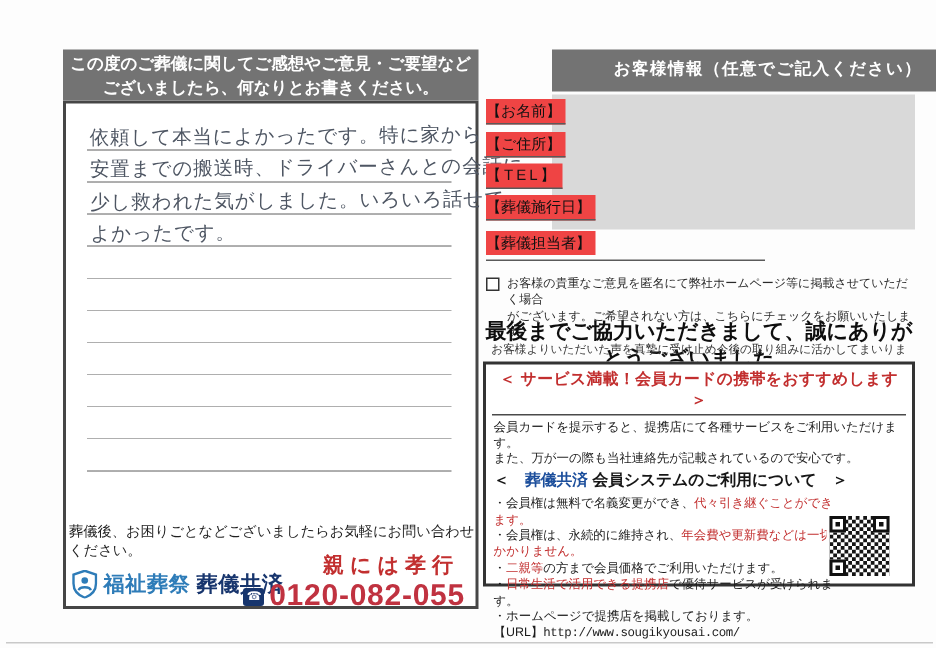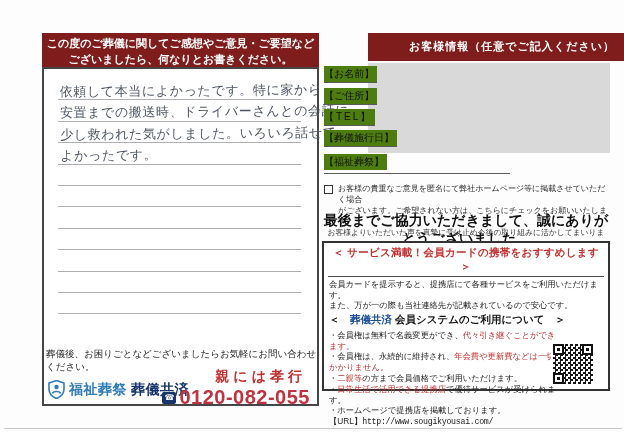--- a/index.html
+++ b/index.html
@@ -2,21 +2,21 @@
 <html><head>
 <meta charset="utf-8">
 <style>
   * { margin:0; padding:0; box-sizing:border-box; }
   html,body { background:#ffffff; }
   .page {
     position:relative; width:624px; height:432px; background:#fdfdfd;
     font-family:"Liberation Sans", sans-serif; color:#1a1a1a; overflow:hidden;
   }
   .black-header {
-    position:absolute; background:#7f1d1d; color:#ffffff; font-weight:bold;
+    position:absolute; background:#737373; color:#ffffff; font-weight:bold;
     text-align:center;
   }
   .lh { left:42px; top:33px; width:277px; height:34px; font-size:11px; line-height:1.42; padding-top:3px; }
   .rh { left:322px; top:33px; width:288px; height:28px; font-size:11px; line-height:27px; letter-spacing:1px;margin-left:46px; }
 
   
   .writing-box {
     position:absolute; left:42px; top:67px; width:277px; height:339px;
     border:2px solid #464646; background:#ffffff;
   }
@@ -41,21 +41,21 @@
   .freedial {
     width:14px; height:12px; background:#17356d; border-radius:2px; color:#fff;
     font-size:8px; line-height:12px; text-align:center;
   }
   .phone-number { font-size:20px; font-weight:600; color:#c03240; letter-spacing:0.5px; }
 
   
   .fields { position:absolute; left:322px; top:60px; width:288px; height:120px; }
   .gray-bg { position:absolute; left:46px; top:3px; width:242px; height:90px; background:#d9d9d9; }
   .frow { position:absolute; left:2px; font-size:10px; color:#111; }
-  .frow .lbl { display:inline-block; background:#4d7c0f; padding:1px 3px 1px 0; border-bottom:1.5px solid #5a5a5a; }
+  .frow .lbl { display:inline-block; background:#ef4444; padding:1px 3px 1px 0; border-bottom:1.5px solid #5a5a5a; }
   .tel .lbl { letter-spacing:2px; }
   .long-underline { position:absolute; left:2px; top:113px; width:186px; border-bottom:1.5px solid #5a5a5a; }
 
   .checkbox-block { position:absolute; left:324px; top:184px; width:286px; display:flex; gap:5px; font-size:8px; line-height:1.35; color:#2a2a2a; }
   .cbox { flex:0 0 auto; width:9px; height:9px; border:1.2px solid #333; background:#fff; margin-top:1px; }
 
   .thanks-bold { position:absolute; left:322px; top:212px; width:288px; text-align:center; font-size:14px; font-weight:bold; color:#0e0e0e; }
   .thanks-small { position:absolute; left:322px; top:227px; width:288px; text-align:center; font-size:7.8px; color:#333; }
 
   .member-box {
@@ -126,21 +126,21 @@
   </div>
 
   <div class="black-header rh">お客様情報（任意でご記入ください）</div>
 
   <div class="fields">
     <div class="gray-bg"></div>
     <div class="frow" style="top:6px;"><span class="lbl">【お名前】</span></div>
     <div class="frow" style="top:28px;"><span class="lbl">【ご住所】</span></div>
     <div class="frow tel" style="top:49px;"><span class="lbl">【TEL】</span></div>
     <div class="frow" style="top:70px;"><span class="lbl">【葬儀施行日】</span></div>
-    <div class="frow" style="top:94px;"><span class="lbl" style="border-bottom:none;">【福祉葬祭】</span></div>
+    <div class="frow" style="top:94px;"><span class="lbl" style="border-bottom:none;">【葬儀担当者】</span></div>
     <div class="long-underline"></div>
   </div>
 
   <div class="checkbox-block">
     <span class="cbox"></span>
     <span>
       <span>お客様の貴重なご意見を匿名にて弊社ホームページ等に掲載させていただく場合</span><br>
       <span>がございます。ご希望されない方は、こちらにチェックをお願いいたします。</span>
     </span>
   </div>

